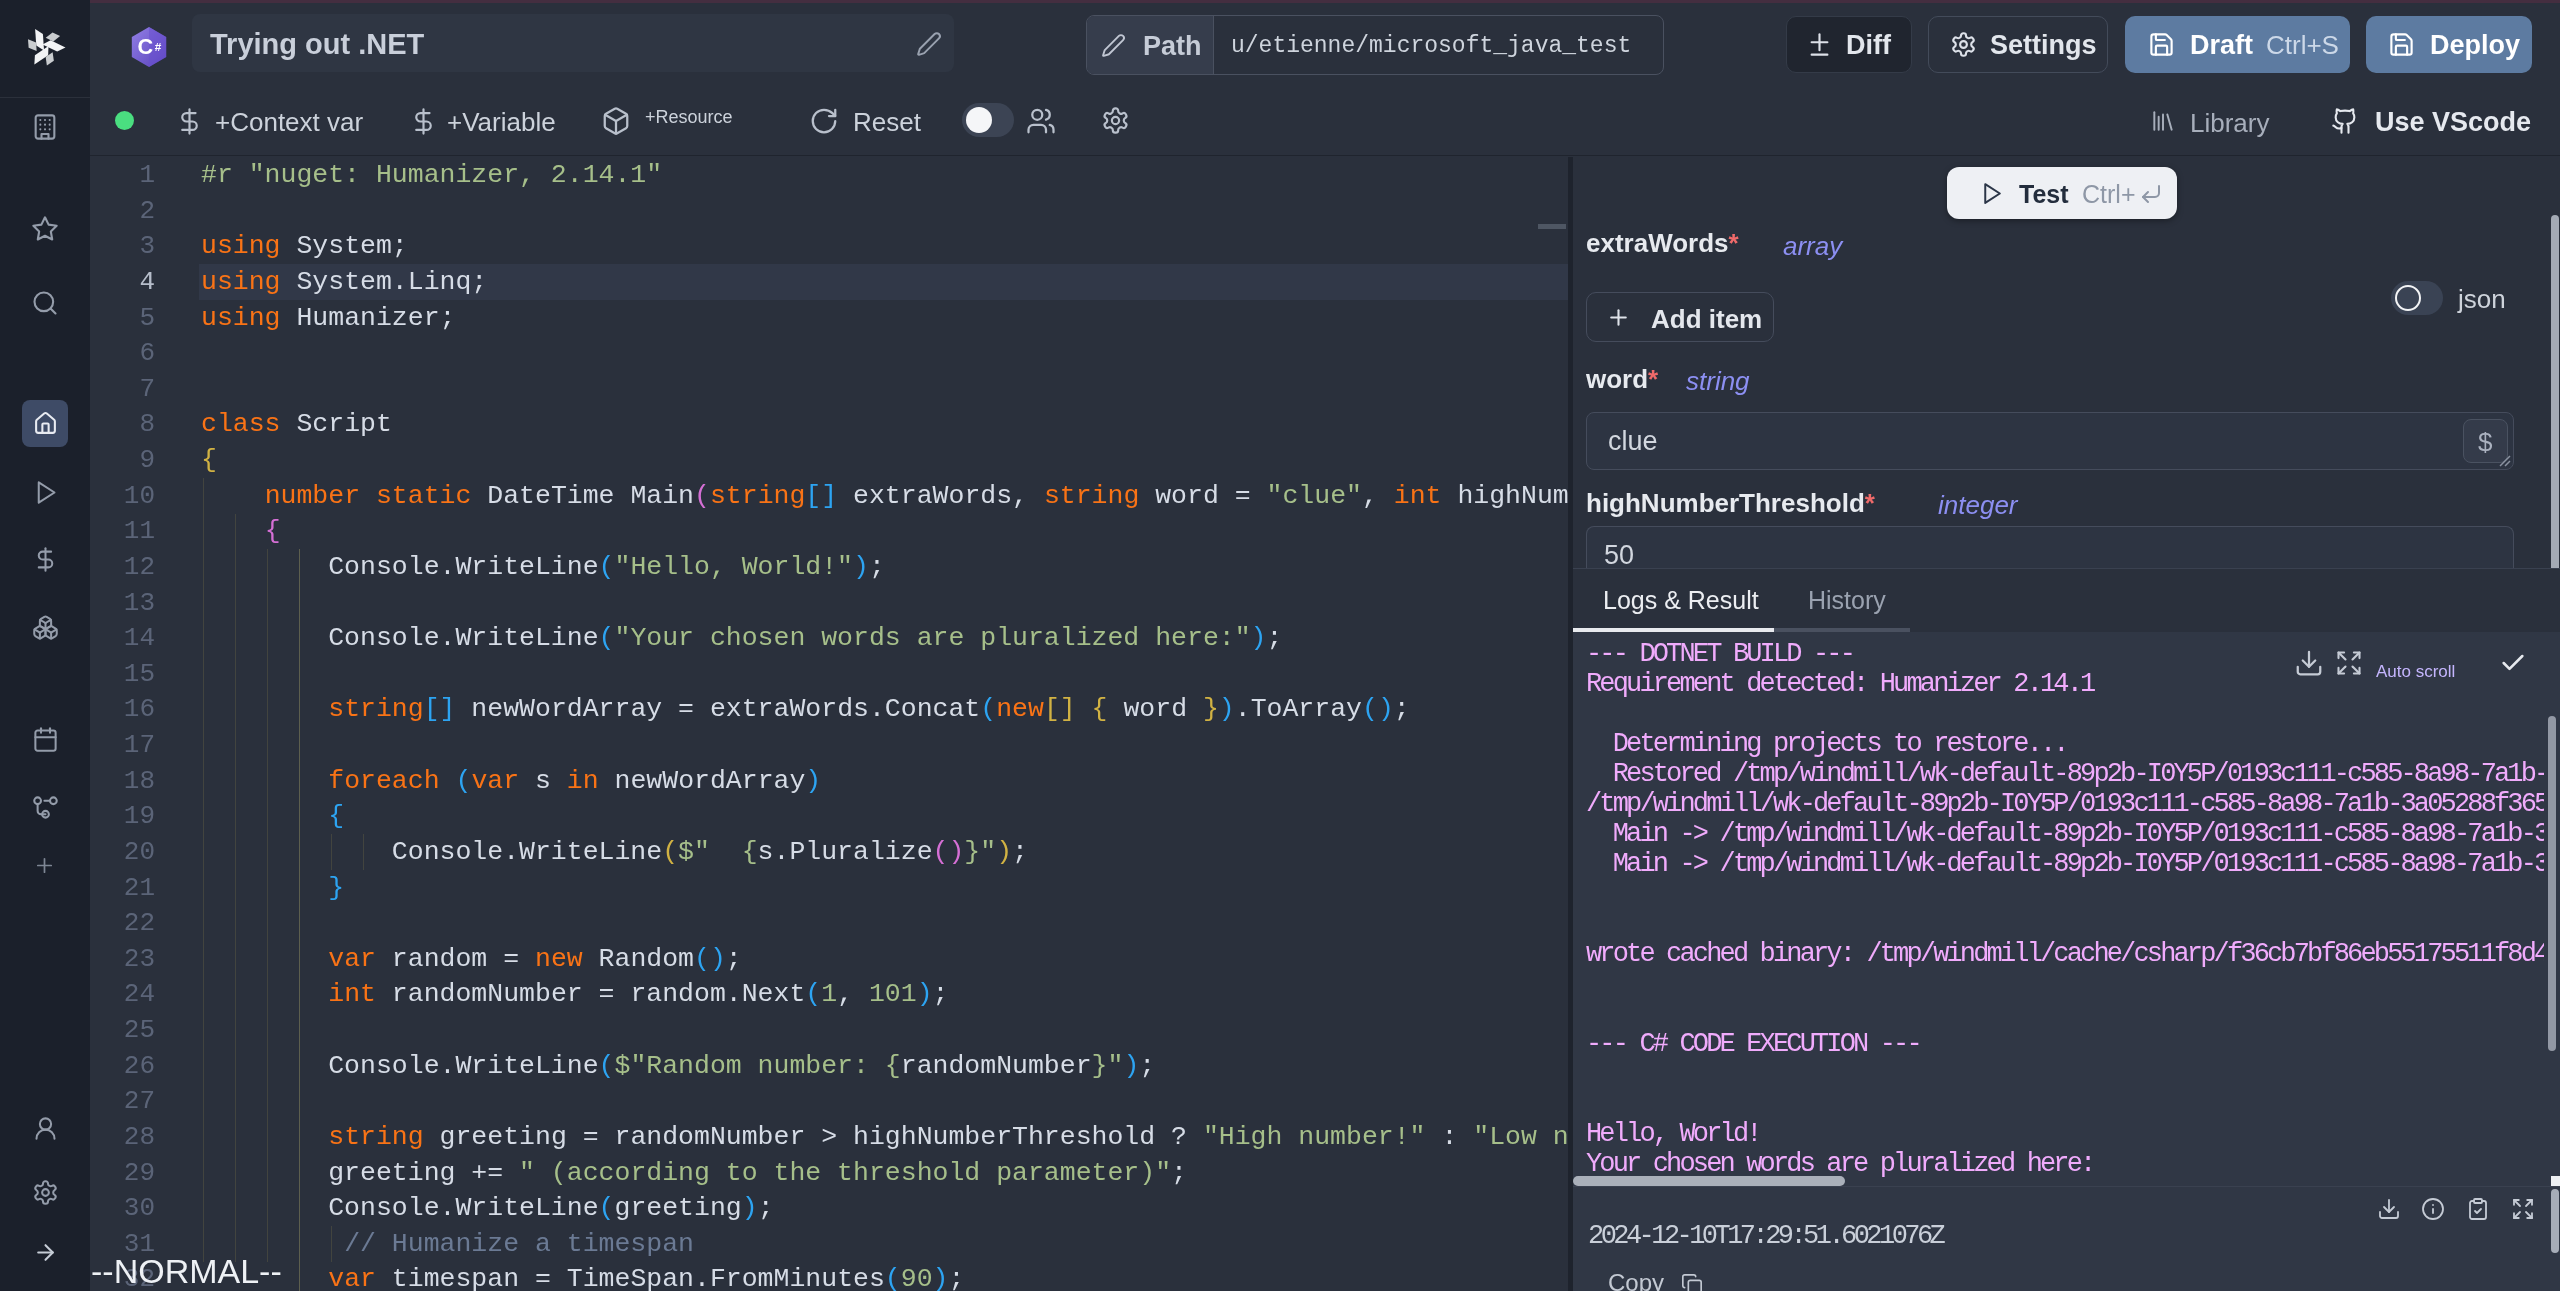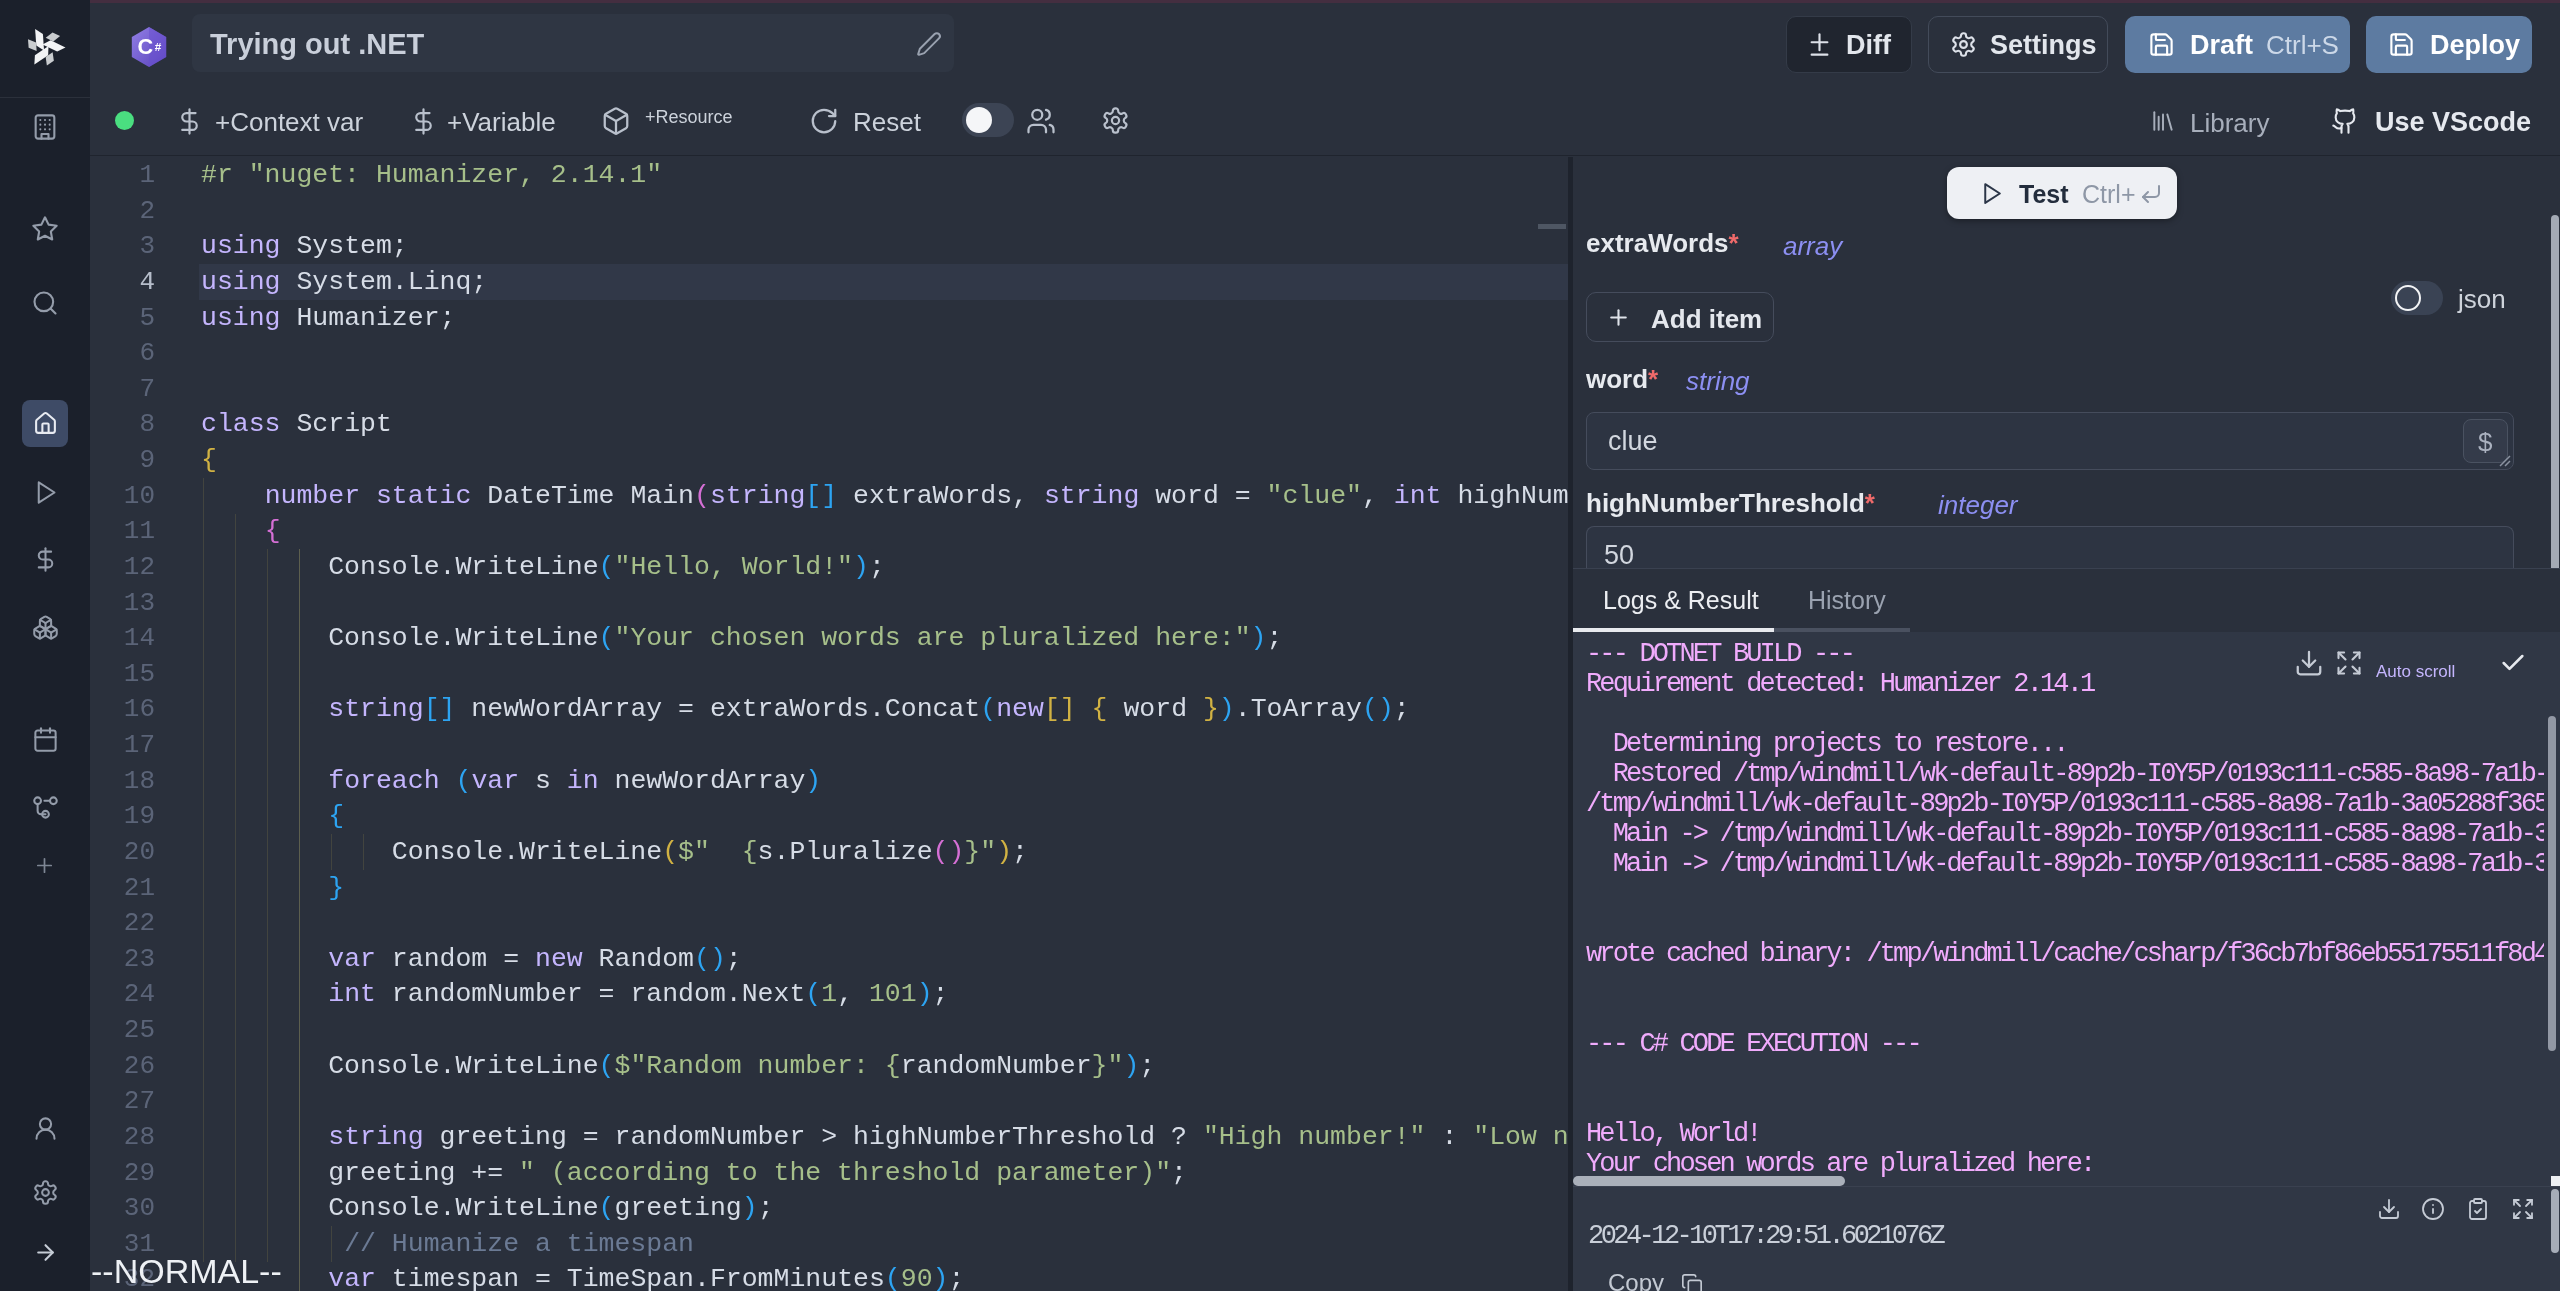--- a/index.html
+++ b/index.html
@@ -2,21 +2,21 @@
 <html><head>
 <meta charset="utf-8">
 <style>
   * { margin:0; padding:0; box-sizing:border-box; }
   html,body { width:2560px; height:1291px; overflow:hidden; background:#2a303c; font-family:"Liberation Sans", sans-serif; }
   .abs { position:absolute; }
   #stage { position:relative; width:2560px; height:1291px; }
   .mono { font-family:"Liberation Mono", monospace; }
   svg { display:block; }
   
-  .k { color:#c4b5fd; }
+  .k { color:#f97316; }
   .s { color:#a6bf8a; }
   .c { color:#6b7a94; }
   .b1 { color:#d1b243; }
   .b2 { color:#d56fd5; }
   .b3 { color:#2da4f2; }
 </style>
 </head>
 <body>
 <div id="stage">
 
@@ -142,20 +142,28 @@
       <text x="17" y="31" font-family="Liberation Sans" font-size="24" font-weight="bold" fill="#ffffff" text-anchor="middle">C</text>
       <text x="31" y="27" font-family="Liberation Sans" font-size="13" font-weight="bold" fill="#ffffff" text-anchor="middle">#</text>
     </svg>
 
     <div class="abs" style="left:102px; top:11px; width:762px; height:58px; border-radius:8px; background:#2f3643;"></div>
     <div class="abs" style="left:120px; top:25px; font-size:29px; font-weight:700; color:#c9cfda;">Trying out .NET</div>
     <svg class="abs" style="left:826px; top:28px;" width="26" height="26" viewBox="0 0 24 24" fill="none" stroke="#9aa2b0" stroke-width="1.8" stroke-linecap="round" stroke-linejoin="round">
         <path d="M21.174 6.812a1 1 0 0 0-3.986-3.987L3.842 16.174a2 2 0 0 0-.5.83l-1.321 4.352a.5.5 0 0 0 .623.622l4.353-1.32a2 2 0 0 0 .83-.497z"></path>
       </svg>
 
+    <div class="abs" style="left:996px; top:12px; width:578px; height:60px; border-radius:8px; border:1px solid #4a5160; overflow:hidden;">
+      <div class="abs" style="left:0; top:0; width:127px; height:60px; background:#363d4c; border-right:1px solid #4a5160;"></div>
+      <svg class="abs" style="left:14px; top:17px;" width="25" height="25" viewBox="0 0 24 24" fill="none" stroke="#c0c6d2" stroke-width="1.8" stroke-linecap="round" stroke-linejoin="round">
+          <path d="M21.174 6.812a1 1 0 0 0-3.986-3.987L3.842 16.174a2 2 0 0 0-.5.83l-1.321 4.352a.5.5 0 0 0 .623.622l4.353-1.32a2 2 0 0 0 .83-.497z"></path>
+        </svg>
+      <div class="abs" style="left:56px; top:15px; font-size:27px; font-weight:600; color:#c6ccd7;">Path</div>
+      <div class="abs mono" style="left:144px; top:17px; font-size:23px; color:#ced4dd;">u/etienne/microsoft_java_test</div>
+    </div>
 
     <div class="abs" style="left:1696px; top:13px; width:126px; height:57px; border-radius:10px; background:#20252f; border:1px solid #343b48;"></div>
     <svg class="abs" style="left:1716px; top:28px;" width="27" height="27" viewBox="0 0 24 24" fill="none" stroke="#dde1e9" stroke-width="1.9" stroke-linecap="round" stroke-linejoin="round">
         <path d="M12 3v14"></path>
         <path d="M5 10h14"></path>
         <path d="M5 21h14"></path>
       </svg>
     <div class="abs" style="left:1756px; top:27px; font-size:27px; font-weight:600; color:#e2e6ec;">Diff</div>
 
     <div class="abs" style="left:1838px; top:13px; width:180px; height:57px; border-radius:10px; border:1px solid #434b5a;"></div>

